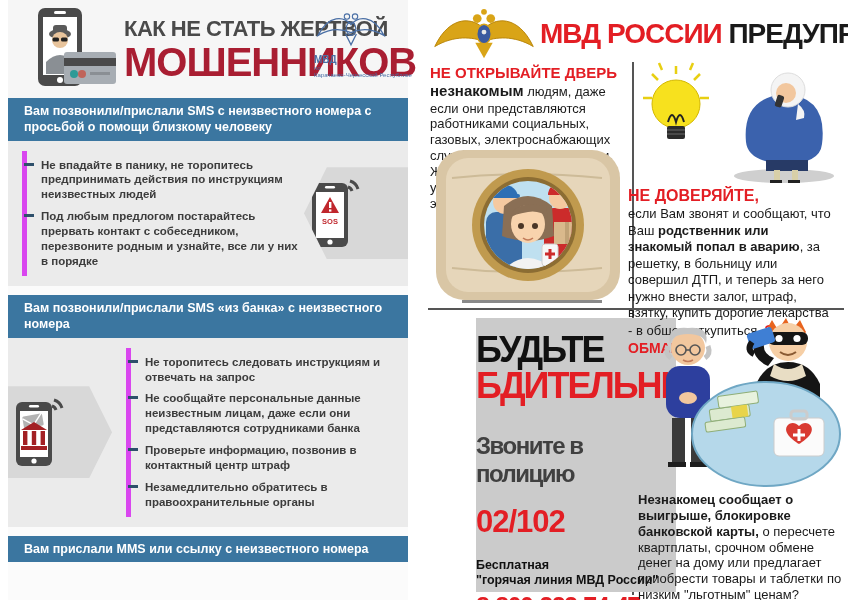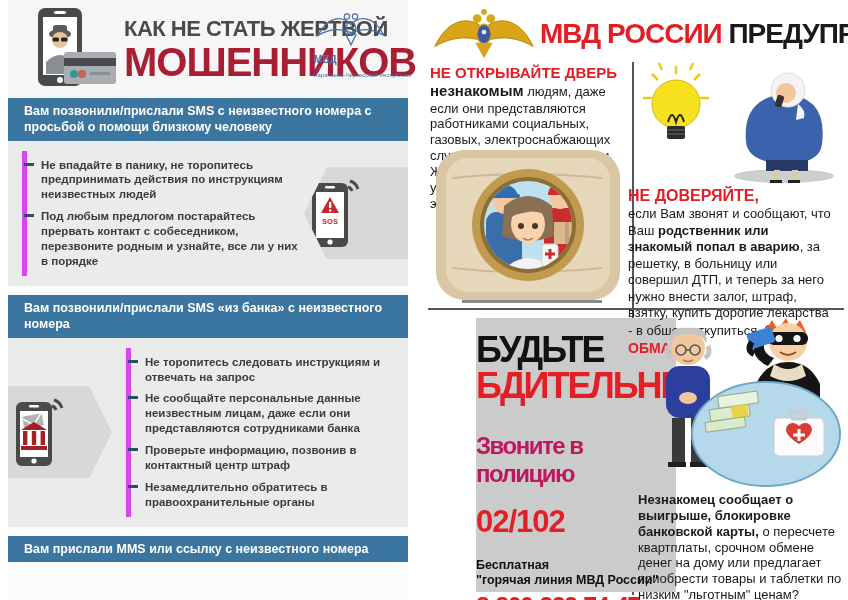--- a/index.html
+++ b/index.html
@@ -41,21 +41,21 @@
   .hdiv{position:absolute;left:4px;top:308px;width:416px;height:2px;background:#555555;}
 
   .door-warning{position:absolute;left:6px;top:64px;width:196px;font-size:13px;color:#1a1a1a;line-height:1.22;}
   .door-warning .lead-red{color:#e31e24;font-weight:bold;font-size:15px;}
   .door-warning .lead-bold{font-weight:bold;font-size:15px;}
   .peephole{position:absolute;left:8px;top:148px;}
   .vigilant-box{position:absolute;left:4px;top:318px;width:200px;height:274px;background:#cbcbcb;
     color:#111;margin-left:48px;}
   .vb1{font-size:36px;font-weight:bold;letter-spacing:-2px;color:#111;line-height:1.0;margin-top:14px;}
   .vb2{font-size:36px;font-weight:bold;letter-spacing:-2px;color:#e31e24;line-height:1.0;}
-  .vb3{font-size:24px;font-weight:bold;letter-spacing:-1.5px;color:#be185d;margin-top:28px;}
+  .vb3{font-size:24px;font-weight:bold;letter-spacing:-1.5px;color:#404040;margin-top:28px;}
   .vb4{font-size:31px;font-weight:bold;letter-spacing:-1px;color:#e31e24;margin-top:16px;}
   .vb5{font-size:12.5px;font-weight:bold;color:#111;margin-top:18px;line-height:1.2;}
   .vb6{font-size:25px;font-weight:bold;letter-spacing:-1.5px;color:#e31e24;margin-top:4px;}
 
   .bulb-lady{position:absolute;left:214px;top:62px;}
   .trust-warning{position:absolute;left:204px;top:186px;width:204px;font-size:13px;color:#1a1a1a;line-height:1.27;}
   .trust-warning .lead-red{color:#e31e24;font-weight:bold;font-size:16px;display:block;}
   .trust-warning b{font-weight:bold;}
   .trust-warning .red{color:#e31e24;font-weight:bold;font-size:14px;}
   .thief-scene{position:absolute;left:212px;top:314px;}

